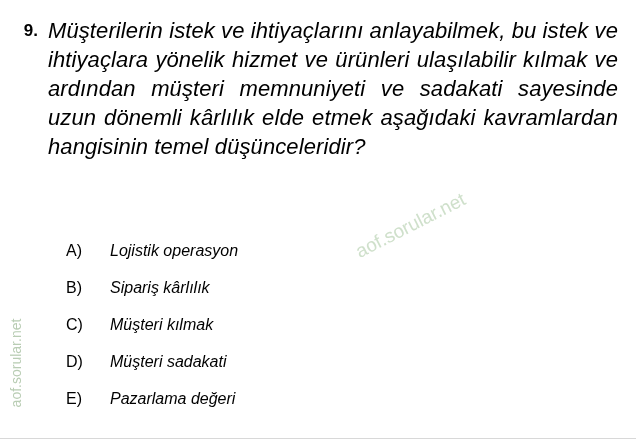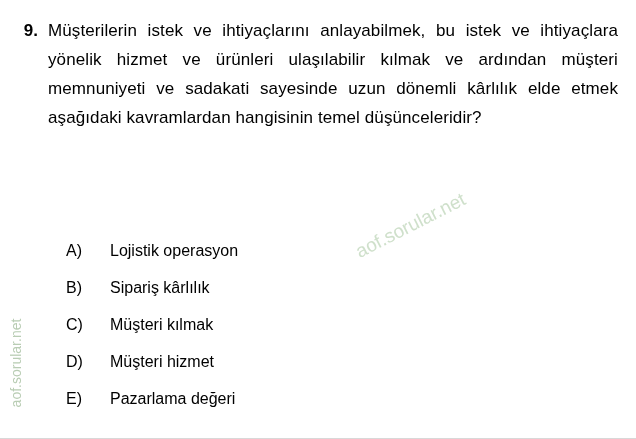--- a/index.html
+++ b/index.html
@@ -41,27 +41,28 @@
     text-align: right;
     font-size: 17px;
     line-height: 29px;
     font-weight: 700;
     padding-right: 10px;
     box-sizing: border-box;
   }
 
   .q-text {
     flex: 1 1 auto;
-    font-size: 17px;
+    font-size: 22px;
     line-height: 29px;
     text-align: justify;
     text-align-last: left;
     font-weight: 400;
     letter-spacing: 0.1px;
     hyphens: none;
+    font-style: italic;
   }
 
   
   .options {
     position: absolute;
     left: 0;
     top: 240px;
     width: 636px;
     box-sizing: border-box;
     padding-left: 66px;
@@ -75,20 +76,21 @@
     line-height: 22px;
   }
 
   .opt-letter {
     flex: 0 0 44px;
     width: 44px;
   }
 
   .opt-text {
     flex: 1 1 auto;
+    font-style: italic;
   }
 
   
   .wm-center {
     position: absolute;
     left: 352px;
     top: 243px;
     font-size: 19px;
     color: #cfe0cb;
     font-weight: 400;
@@ -145,21 +147,21 @@
       <div class="opt-text">Sipariş kârlılık</div>
     </div>
 
     <div class="option">
       <div class="opt-letter">C)</div>
       <div class="opt-text">Müşteri kılmak</div>
     </div>
 
     <div class="option">
       <div class="opt-letter">D)</div>
-      <div class="opt-text">Müşteri hizmet</div>
+      <div class="opt-text">Müşteri sadakati</div>
     </div>
 
     <div class="option">
       <div class="opt-letter">E)</div>
       <div class="opt-text">Pazarlama değeri</div>
     </div>
 
   </div>
 
   <div class="wm-center">aof.sorular.net</div>

